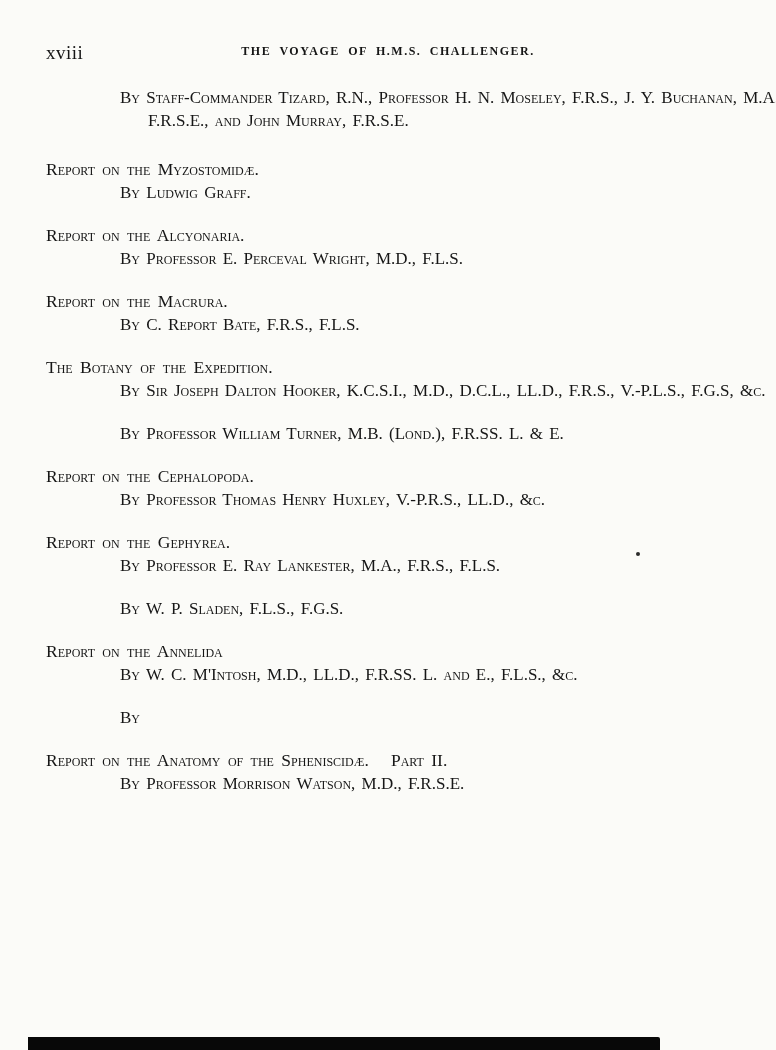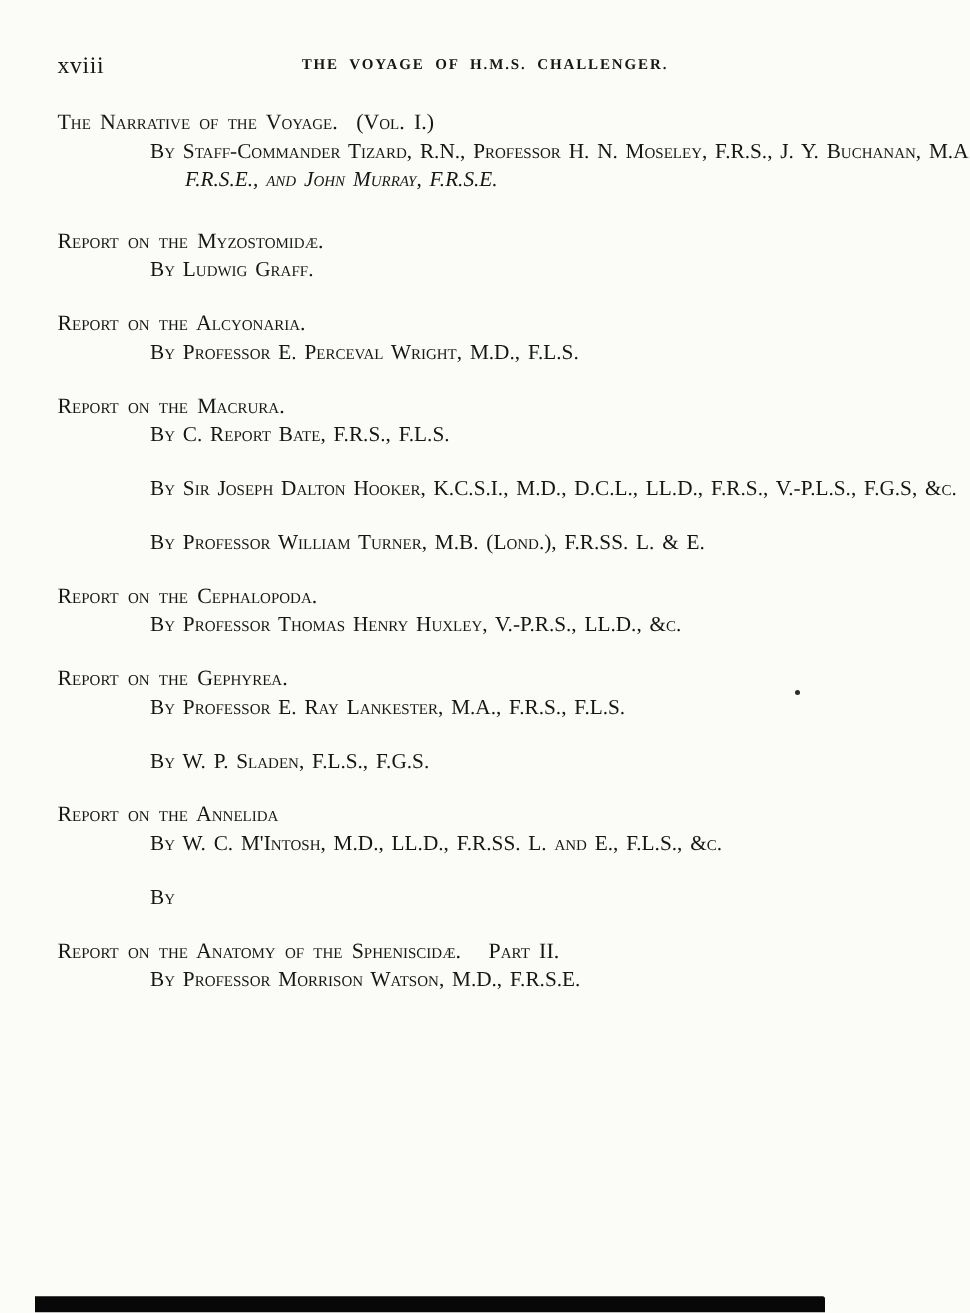--- a/index.html
+++ b/index.html
@@ -46,21 +46,21 @@
     white-space: pre-wrap;
   }
   .byline {
     font-variant: small-caps;
     font-size: 17px;
     line-height: 23px;
     padding-left: 74px;
     word-spacing: 2px;
     white-space: nowrap;
   }
-  .byline.cont { padding-left: 102px; font-style: italic; }
+  .byline.cont { padding-left: 102px; }
   .ink-speck {
     position: absolute;
     left: 636px; top: 552px;
     width: 4px; height: 4px;
     border-radius: 50%;
     background: #2b2b2b;
   }
   .scan-bar {
     position: absolute;
     left: 28px; bottom: 0;
@@ -72,41 +72,41 @@
 </head>
 <body>
 
 <div class="page-header">
   <div class="page-num">xviii</div>
   <div class="running-title">THE VOYAGE OF H.M.S. CHALLENGER.</div>
 </div>
 
 <div class="content" id="entries">
   <div class="entry">
-    <div class="title">The Narrative of the Voyage.  (Vol. I.)</div>
   <div class="byline">By Staff-Commander Tizard, R.N., Professor H. N. Moseley, F.R.S., J. Y. Buchanan, M.A.,</div>
       <div class="byline cont">F.R.S.E., and John Murray, F.R.S.E.</div>
     </div>
 
   <div class="entry">
     <div class="title">Report on the Myzostomidæ.</div>
   <div class="byline">By Ludwig Graff.</div>
     </div>
 
   <div class="entry">
     <div class="title">Report on the Alcyonaria.</div>
   <div class="byline">By Professor E. Perceval Wright, M.D., F.L.S.</div>
     </div>
 
   <div class="entry">
     <div class="title">Report on the Macrura.</div>
   <div class="byline">By C. Report Bate, F.R.S., F.L.S.</div>
     </div>
 
   <div class="entry">
+    <div class="title">The Botany of the Expedition.</div>
   <div class="byline">By Sir Joseph Dalton Hooker, K.C.S.I., M.D., D.C.L., LL.D., F.R.S., V.-P.L.S., F.G.S, &amp;c.</div>
     </div>
 
   <div class="entry">
   <div class="byline">By Professor William Turner, M.B. (Lond.), F.R.SS. L. &amp; E.</div>
     </div>
 
   <div class="entry">
     <div class="title">Report on the Cephalopoda.</div>
   <div class="byline">By Professor Thomas Henry Huxley, V.-P.R.S., LL.D., &amp;c.</div>

